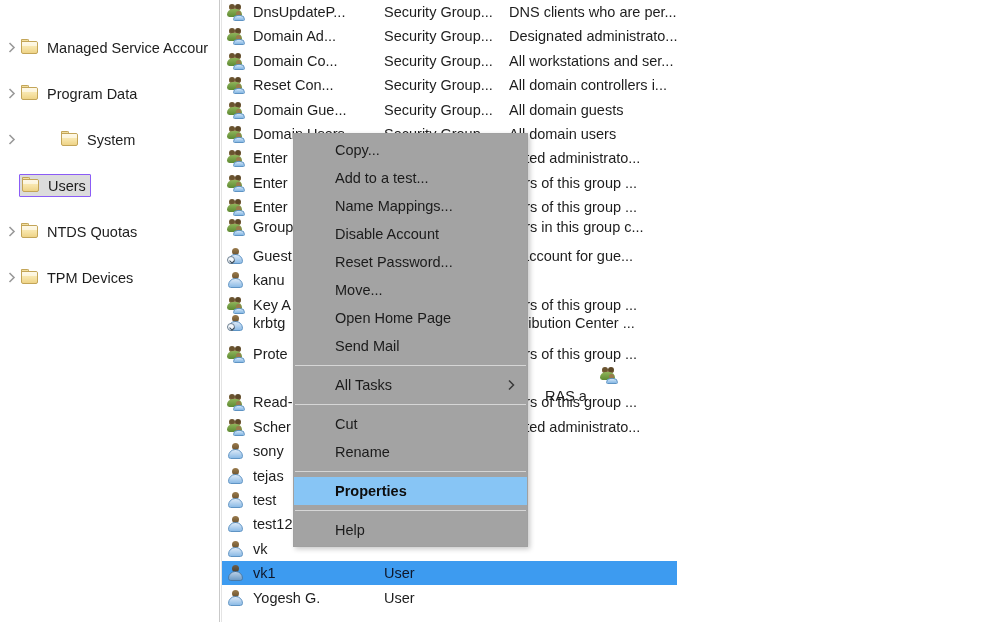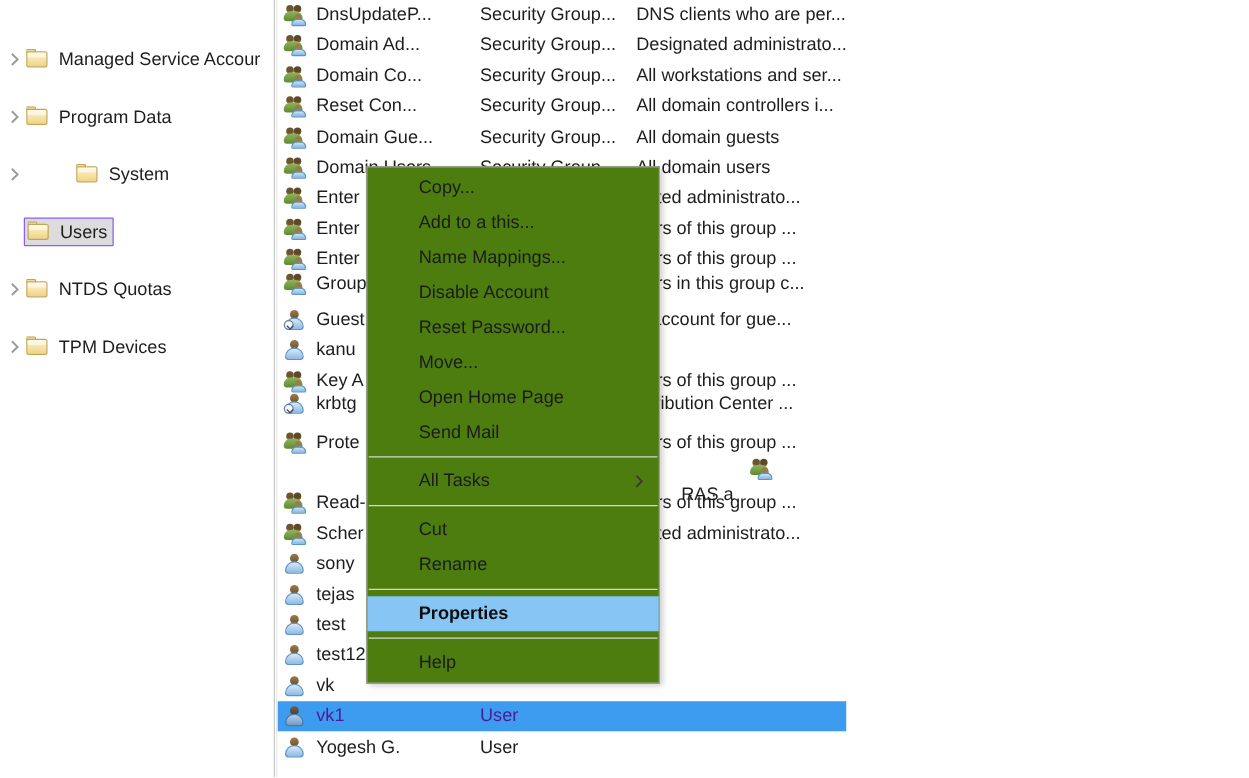--- a/index.html
+++ b/index.html
@@ -90,21 +90,21 @@
     width: 777px;
     height: 24px;
     display: flex;
     align-items: center;
     font-size: 14.5px;
     color: #1d1d1d;
     white-space: nowrap;
   }
   .list-row.selected {
     background: #3d9bf0;
-    color: #4c1d95;
+    color: #0f172a;
     width: 455px;
   }
   .cell-icon {
     flex: 0 0 22px;
     width: 22px; height: 18px;
     margin-left: 5px;
     margin-right: 4px;
     position: relative;
   }
   .cell-name {
@@ -165,21 +165,21 @@
 
   
   .list-row.selected .ico-user .b { background: linear-gradient(to bottom,#b9cfe6,#6f9cc6); border-color:#4a7aa6; }
   .list-row.selected .ico-user .h { background: linear-gradient(to bottom,#6d5f4c,#4e4130); }
 
   
   #context-menu {
     position: absolute;
     left: 293px; top: 133px;
     width: 235px;
-    background: #4d7c0f;
+    background: #a3a3a3;
     border: 1px solid #a0a0a0;
     box-shadow: 2px 2px 5px rgba(0,0,0,0.22);
     box-sizing: border-box;
     z-index: 50;
     padding: 2px 0 2px 0;
   }
   .menu-item {
     position: relative;
     height: 28px;
     display: flex;
@@ -633,21 +633,21 @@
         </div>
       </div>
   </div>
 
   <div id="context-menu">
     <div id="menu-items">
         <div class="menu-item">
           <span>Copy...</span>
         </div>
         <div class="menu-item">
-          <span>Add to a this...</span>
+          <span>Add to a test...</span>
         </div>
         <div class="menu-item">
           <span>Name Mappings...</span>
         </div>
         <div class="menu-item">
           <span>Disable Account</span>
         </div>
         <div class="menu-item">
           <span>Reset Password...</span>
         </div>

